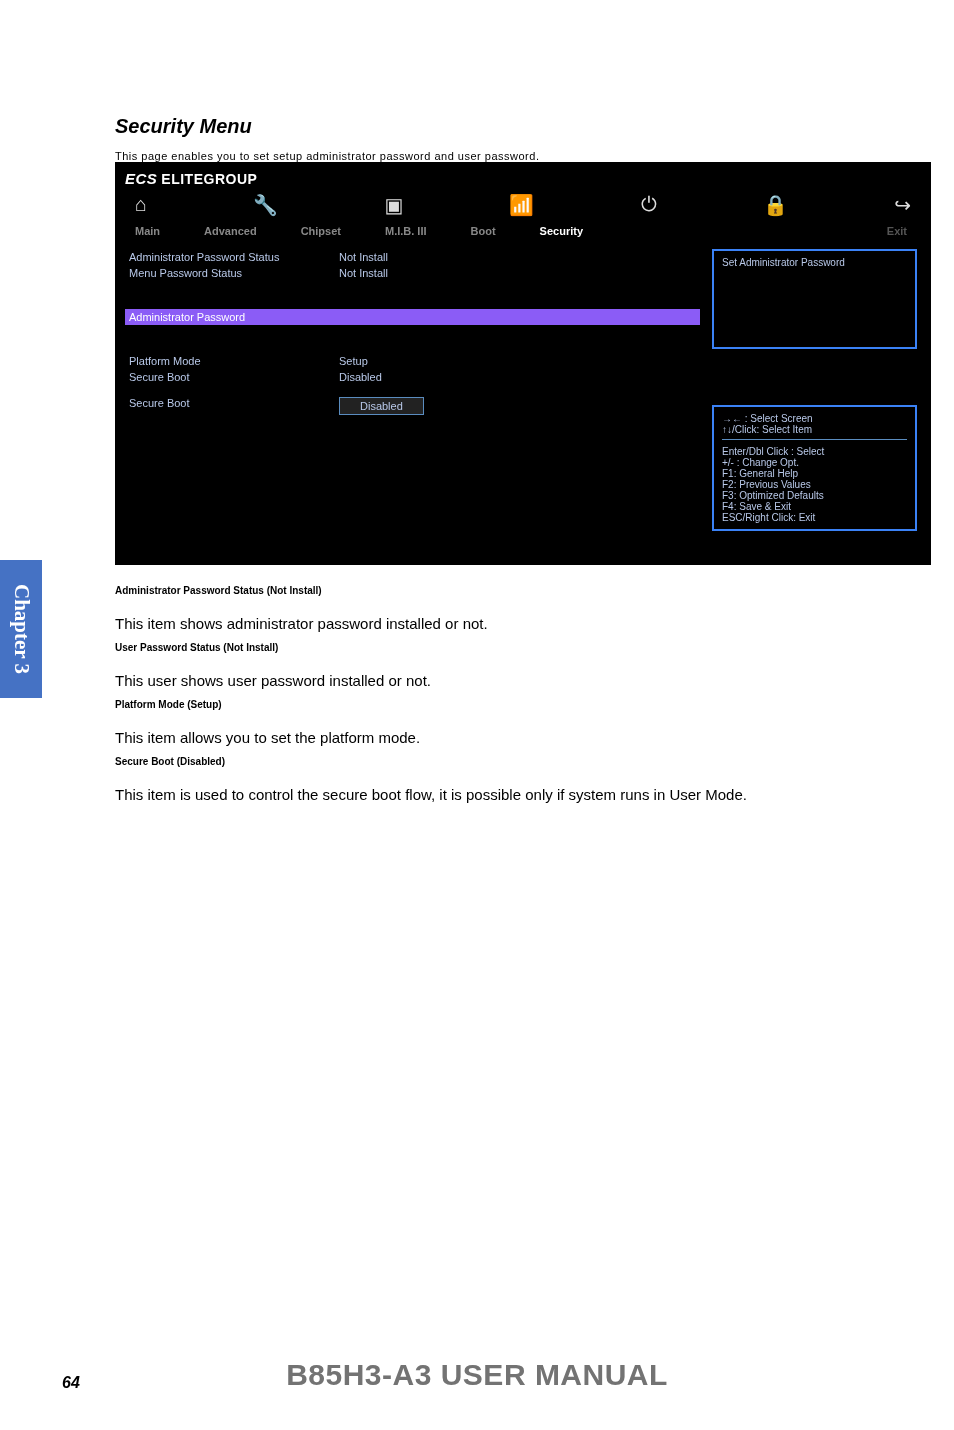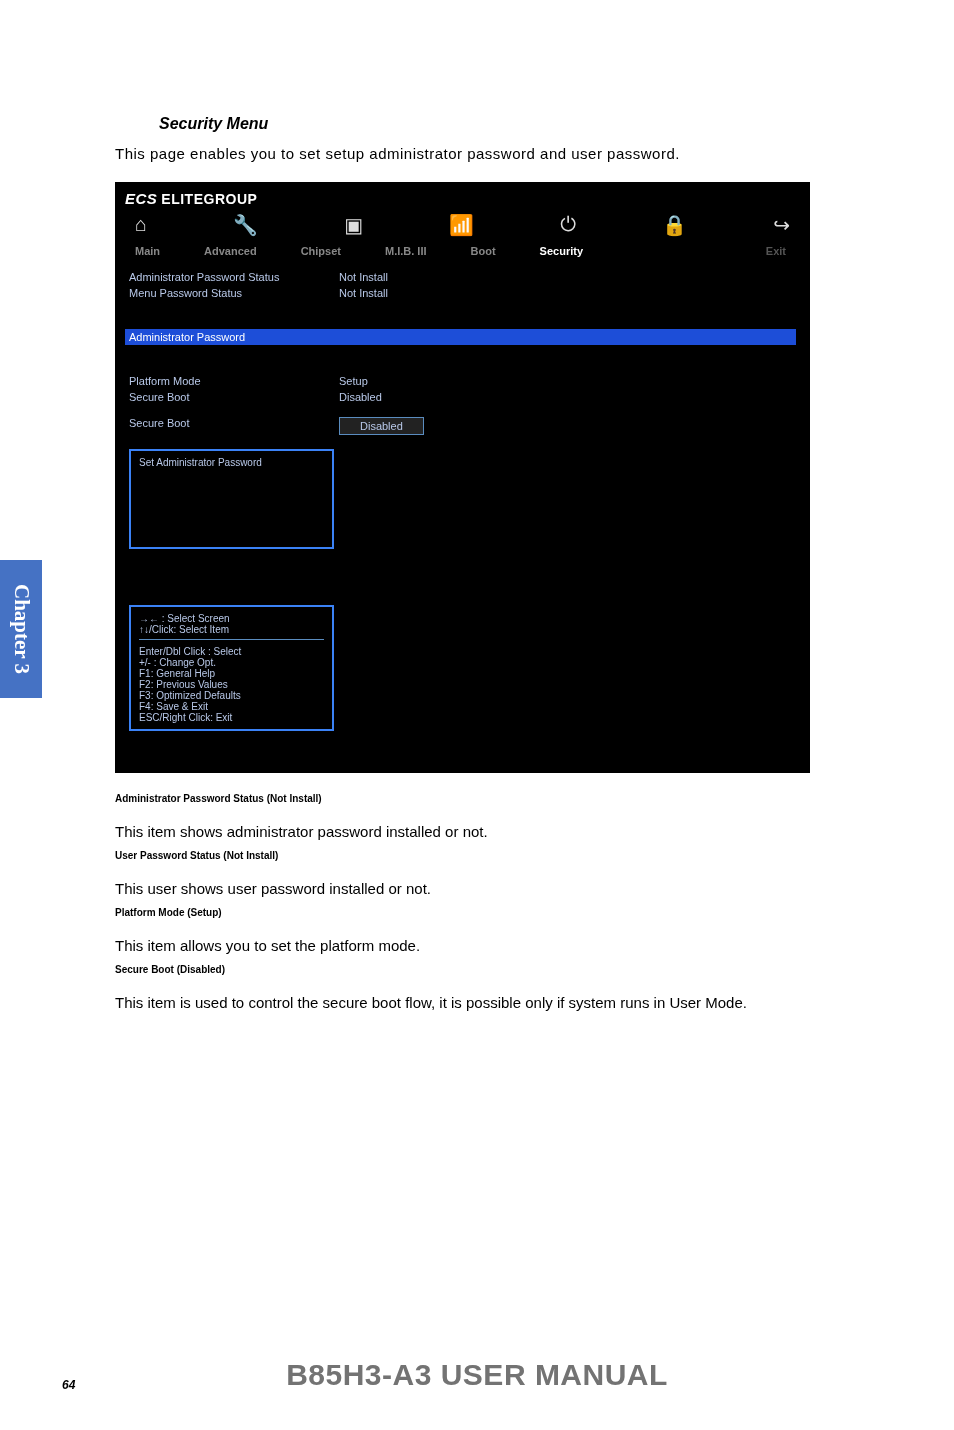--- a/index.html
+++ b/index.html
@@ -10,37 +10,35 @@
       font-family: Arial, sans-serif;
       position: relative;
       color: #000;
     }
     .page {
       padding: 115px 115px 0 115px;
     }
     .section-title {
       font-weight: bold;
       font-style: italic;
-      font-size: 16px;
+      font-size: 20px;
       margin-bottom: 12px;
-      margin-left: 44px;
     }
     .intro-text {
-      font-size: 15px;
+      font-size: 11px;
       letter-spacing: 0.5px;
-      margin-bottom: 20px;
     }
     
     .bios {
       background: #000;
       color: #fff;
-      width: 695px;
+      width: 816px;
       font-size: 12px;
       margin-bottom: 20px;
-      padding-bottom: 28px;
+      padding-bottom: 20px;
     }
     .bios-header {
       display: flex;
       align-items: center;
       padding: 8px 10px 0 10px;
       font-weight: bold;
       font-size: 14px;
       letter-spacing: 0.5px;
     }
     .bios-header .ecs-logo {
@@ -68,37 +66,36 @@
       font-weight: bold;
     }
     .bios-tab.active {
       color: #fff;
     }
     .bios-tab.exit { color: #555; margin-left: auto; margin-right: 4px; }
     .bios-body {
       display: flex;
       padding: 6px 14px;
       gap: 12px;
-      flex-direction: column;
     }
     .bios-left {
       flex: 1;
       color: #b8c8e8;
       font-size: 11px;
     }
     .bios-right {
       width: 205px;
     }
     .bios-row {
       display: flex;
       padding: 2px 0;
     }
     .bios-row .label { width: 210px; }
     .bios-row .value { flex: 1; }
-    .bios-row.highlight { background: #1d4ed8; color: #fff; padding: 2px 4px; margin-left: -4px; }
+    .bios-row.highlight { background: #8b5cf6; color: #fff; padding: 2px 4px; margin-left: -4px; }
     .bios-btn {
       display: inline-block;
       border: 1px solid #5a8cbf;
       background: #222;
       color: #b8c8e8;
       padding: 2px 20px;
       font-size: 11px;
     }
     .help-box {
       border: 2px solid #3b82f6;
@@ -156,21 +153,21 @@
       font-size: 30px;
       letter-spacing: 0.5px;
       font-family: Arial, sans-serif;
     }
     .page-num {
       position: absolute;
       left: 62px;
       bottom: 38px;
       font-weight: bold;
       font-style: italic;
-      font-size: 12px;
+      font-size: 16px;
     }
     .bios-spacer { height: 28px; }
     .bios-mid-spacer { height: 10px; }
     .help-spacer { height: 48px; }
   </style>
 </head>
 <body>
 
 <div class="page">
 

